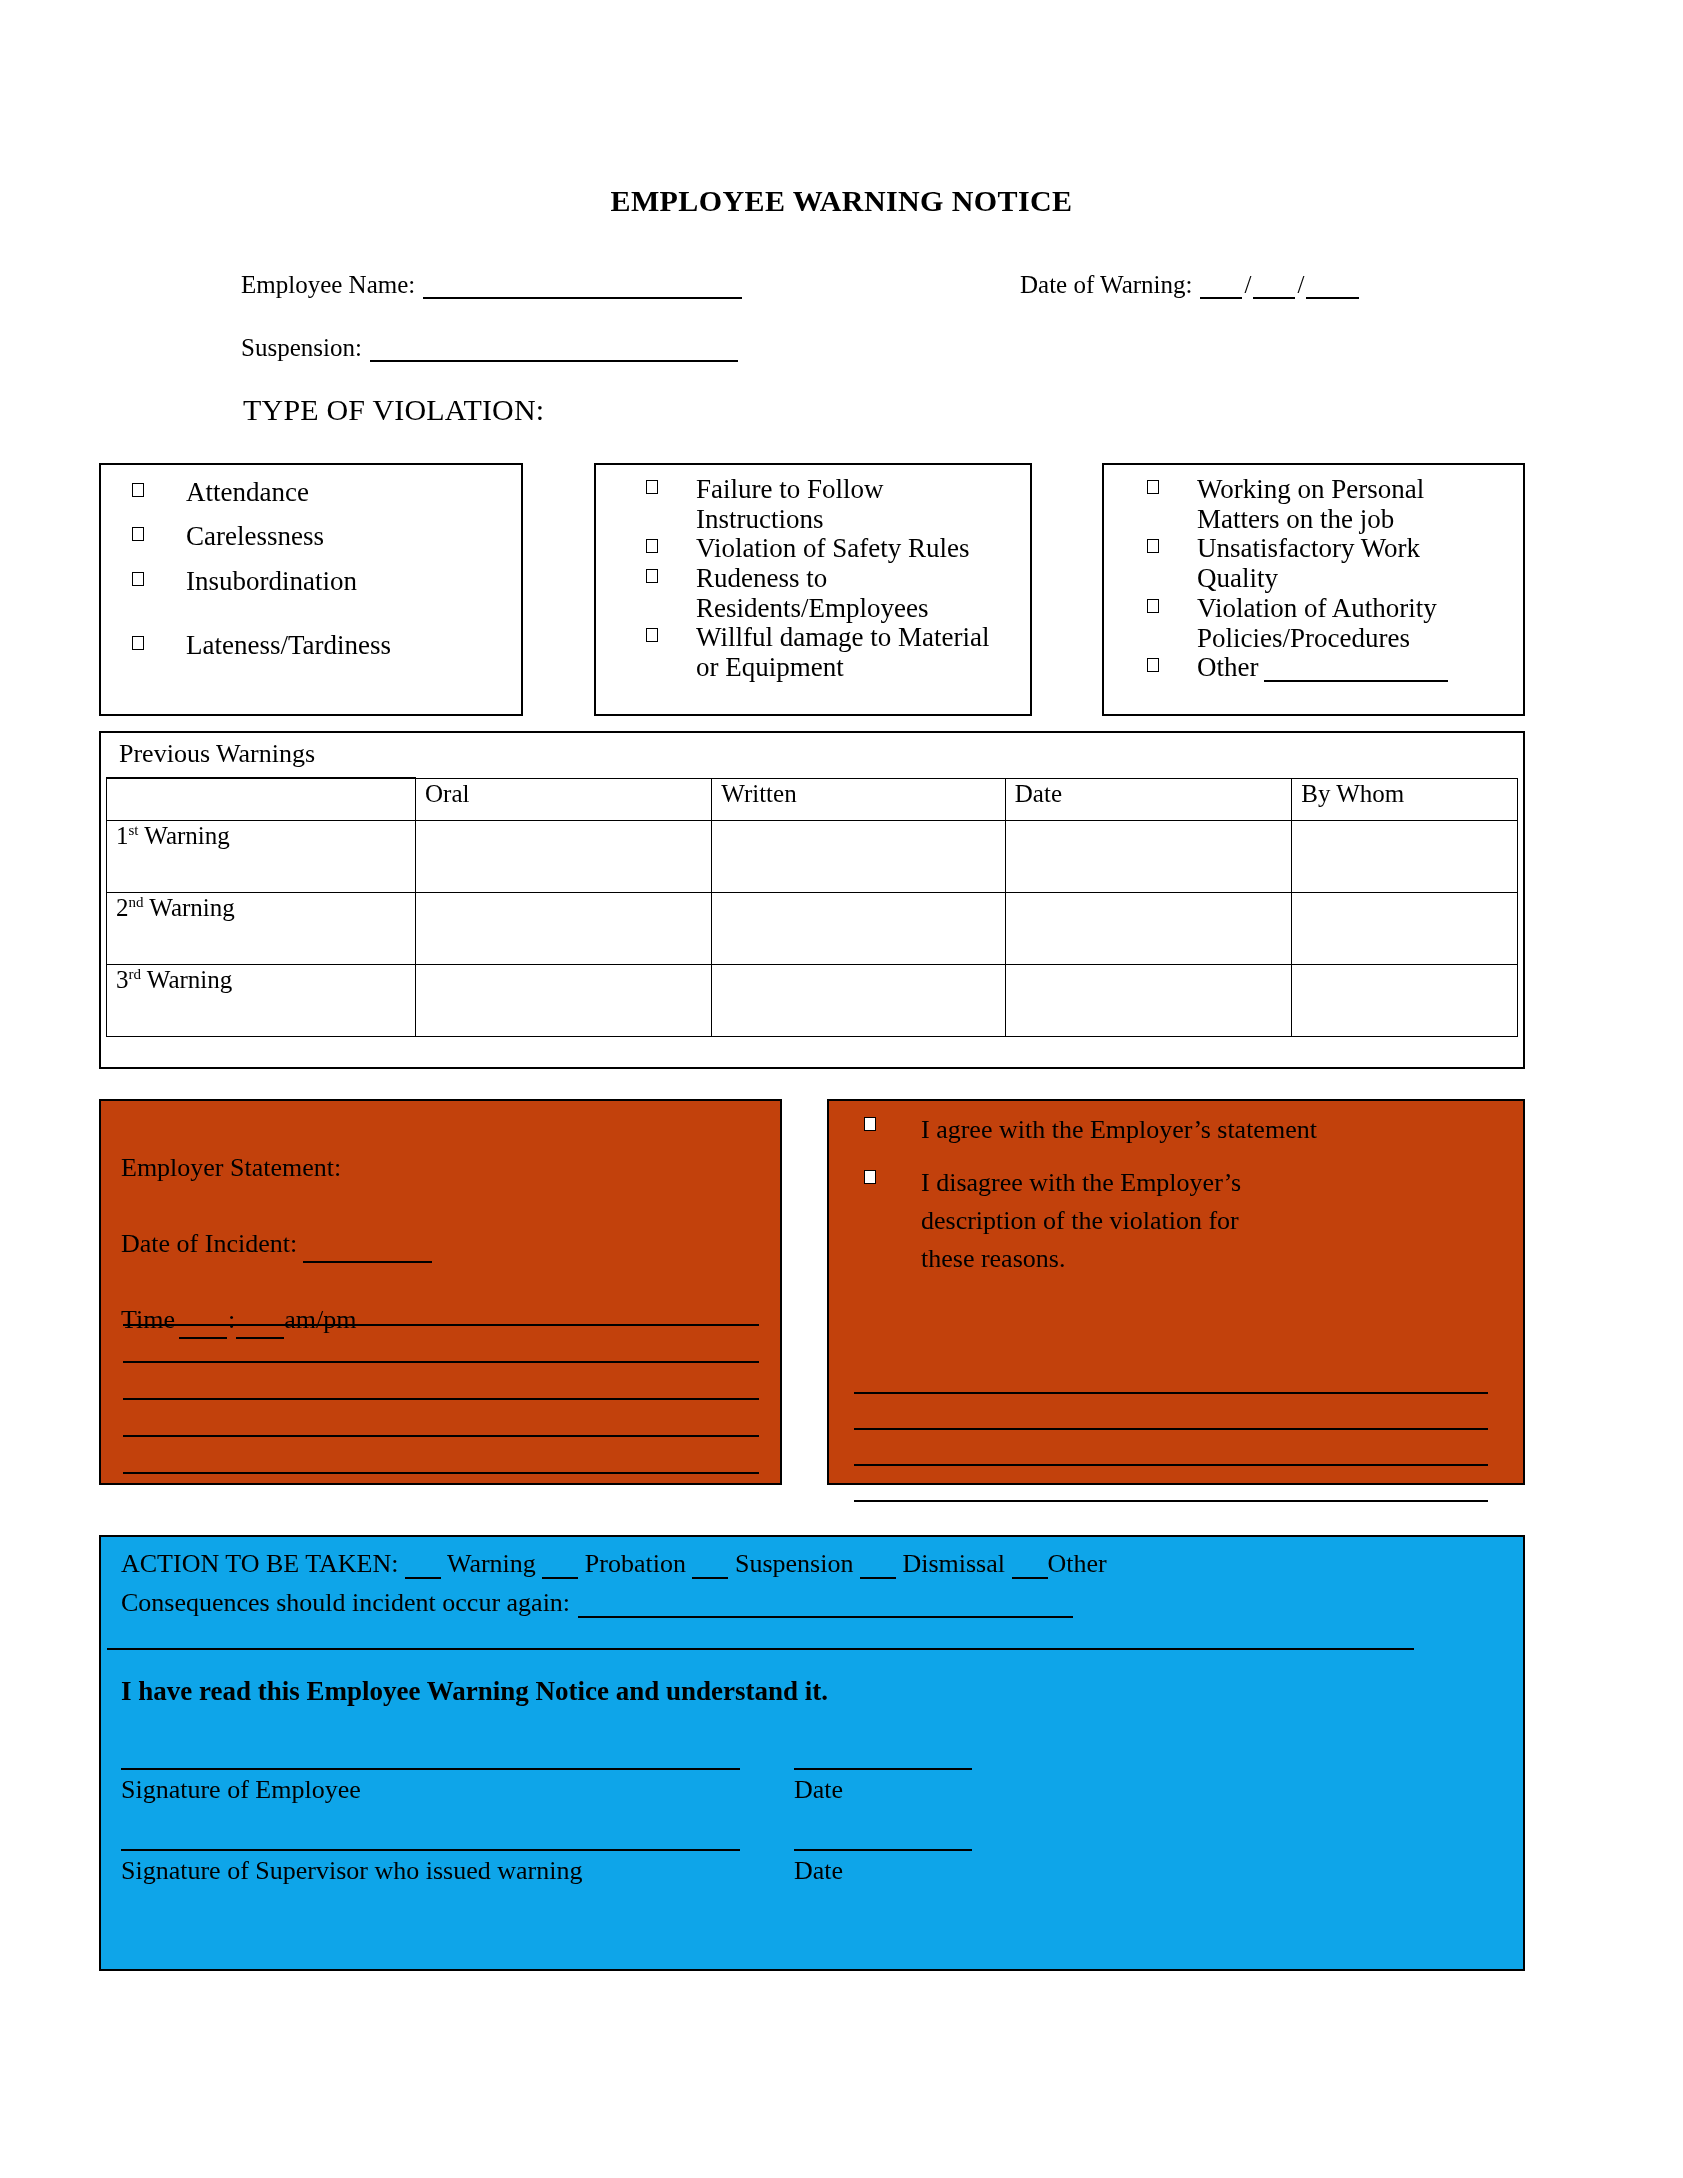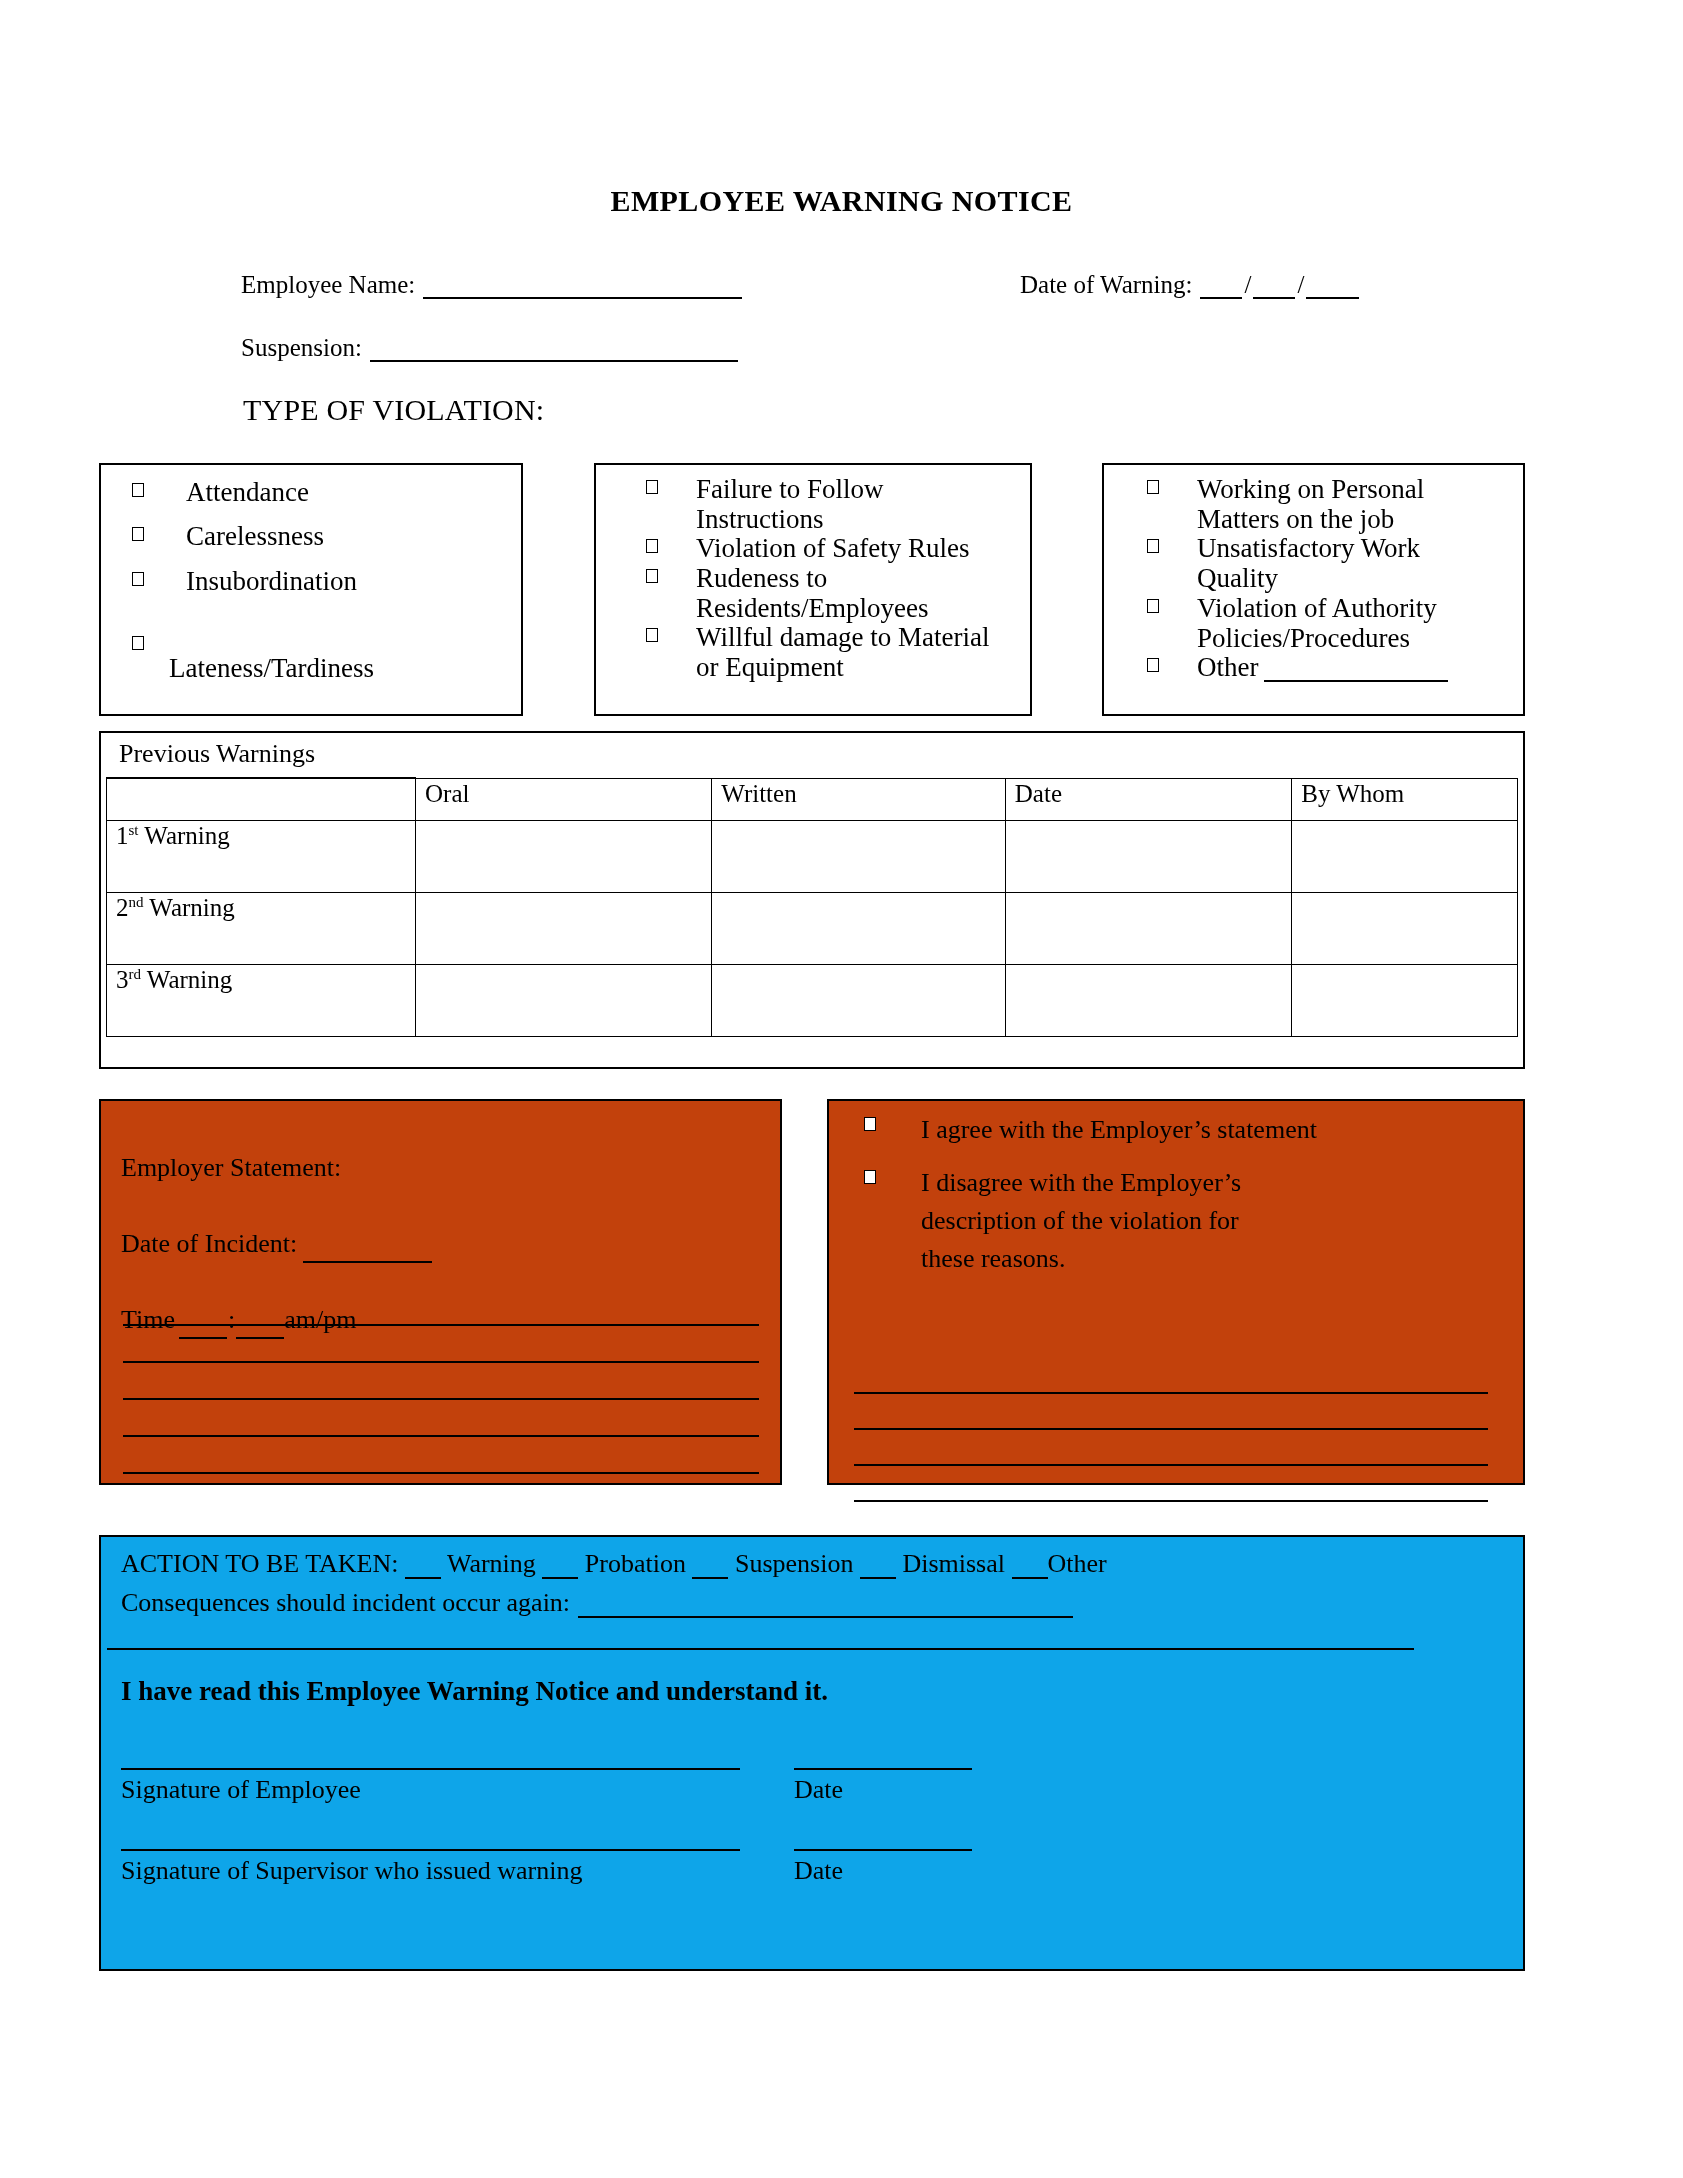--- a/index.html
+++ b/index.html
@@ -106,21 +106,21 @@
     line-height: 30px;
     white-space: pre-line;
   }
 
   
   .vbox-1 .vrow { left: 31px; }
   .vbox-1 .vrow .vlabel { margin-left: 37px; }
   .b1r0 { top: 12px; }
   .b1r1 { top: 56px; }
   .b1r2 { top: 101px; }
-  .b1r3 { top: 165px; flex-direction: column; }
+  .b1r3 { top: 165px; }
 
   
   .vbox-2 .vrow { left: 50px; }
   .vbox-2 .vrow .vlabel { margin-left: 33px; }
   .b2r0 { top: 9px; }
   .b2r1 { top: 68px; }
   .b2r2 { top: 98px; }
   .b2r3 { top: 157px; }
   .b2r3 .vlabel { margin-left: 40px; }
 

